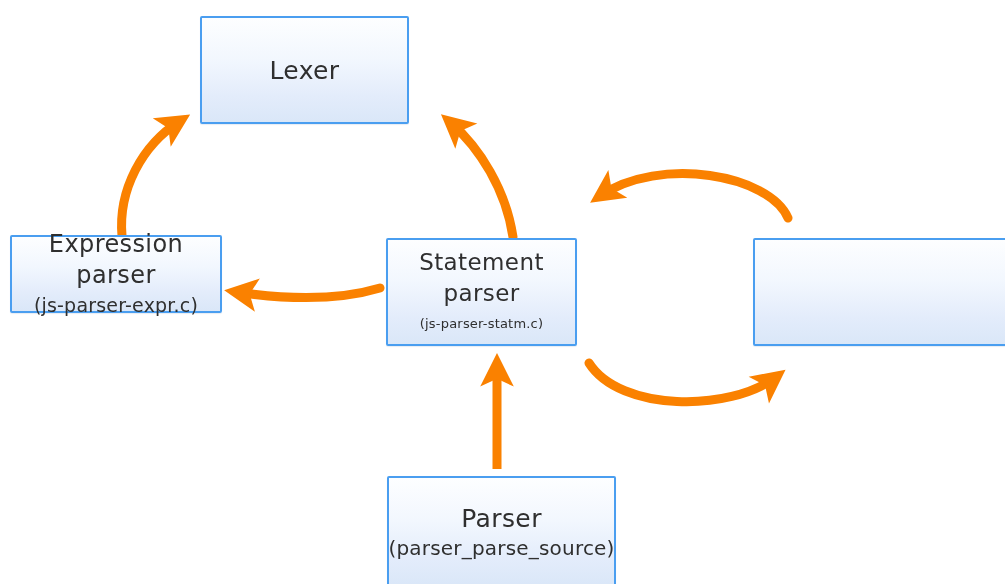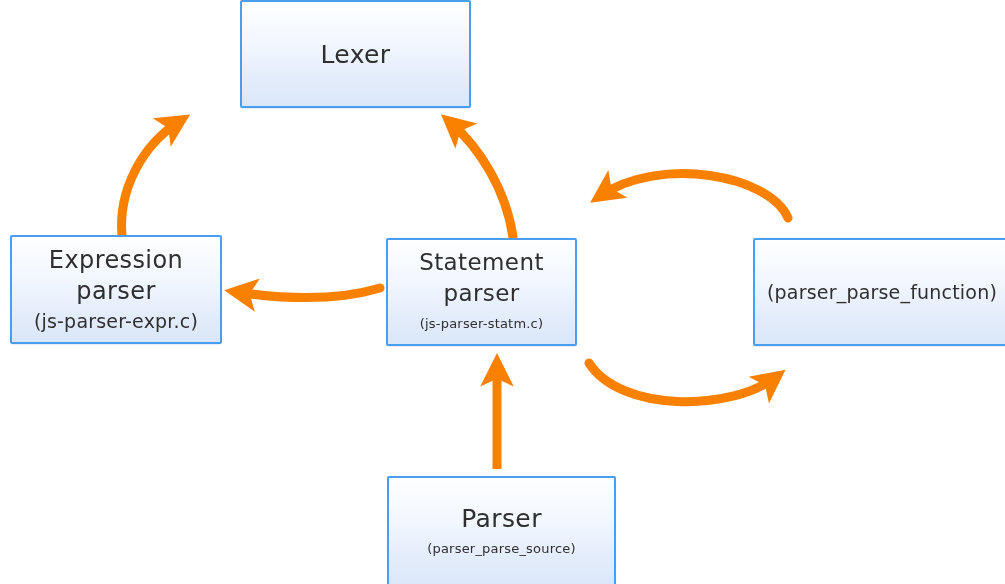--- a/index.html
+++ b/index.html
@@ -48,29 +48,29 @@
   }
   .node .sub {
     font-size: 21px;
     line-height: 27px;
     letter-spacing: 0.2px;
     color: #2f2f2f;
     margin-top: 1px;
   }
 
   
-  #node-lexer      { left: 200px; top: 0;   width: 231px; height: 108px; margin-left: 40px; }
-  #node-expr       { left: 10px;  top: 235px; width: 212px; height: 109px; }
+  #node-lexer      { left: 200px; top: 16px;   width: 209px; height: 108px; }
+  #node-expr       { left: 10px;  top: 235px; width: 212px; height: 78px; }
   #node-statement  { left: 386px; top: 238px; width: 191px; height: 108px; align-items: center; }
   #node-function   { left: 753px; top: 238px; width: 258px; height: 108px; }
   #node-parser     { left: 387px; top: 476px; width: 229px; height: 112px; }
 
   #node-function .title { font-size: 24px; }
   #node-function .sub   { font-size: 19px; }
-  #node-parser .sub     { font-size: 13px; }
+  #node-parser .sub     { font-size: 20px; }
   #node-expr .title     { font-size: 24px; }
   #node-expr .sub       { font-size: 19px; }
   #node-statement .title{ font-size: 23px; }
   #node-statement .sub  { font-size: 13px; }
 </style>
 </head>
 <body>
 
 <div id="canvas">
 
@@ -104,21 +104,20 @@
     <div class="sub">(js-parser-expr.c)</div>
   </div>
 
   <div class="node" id="node-statement">
     <div class="title">Statement
 parser</div>
     <div class="sub">(js-parser-statm.c)</div>
   </div>
 
   <div class="node" id="node-function">
-    <div class="sub">(parser_parse_function)</div>
   </div>
 
   <div class="node" id="node-parser">
     <div class="title">Parser</div>
     <div class="sub">(parser_parse_source)</div>
   </div>
 
 </div>
 
 </body></html>

